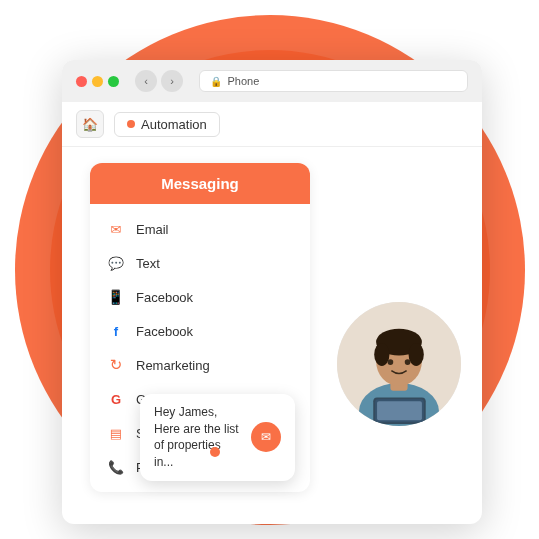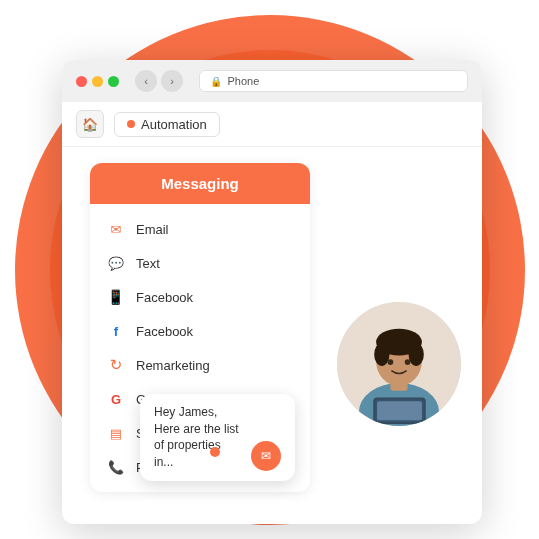--- a/index.html
+++ b/index.html
@@ -233,21 +233,21 @@
       bottom: 58px;
       left: 140px;
       background: #fff;
       border-radius: 12px;
       padding: 10px 14px;
       box-shadow: 0 4px 16px rgba(0,0,0,0.15);
       font-size: 12px;
       color: #333;
       max-width: 155px;
       display: flex;
-      align-items: flex-end;
+      align-items: center;
       gap: 8px;
     }
 
     .chat-bubble-text {
       flex: 1;
       line-height: 1.4;
     }
 
     .chat-email-icon {
       width: 30px;

